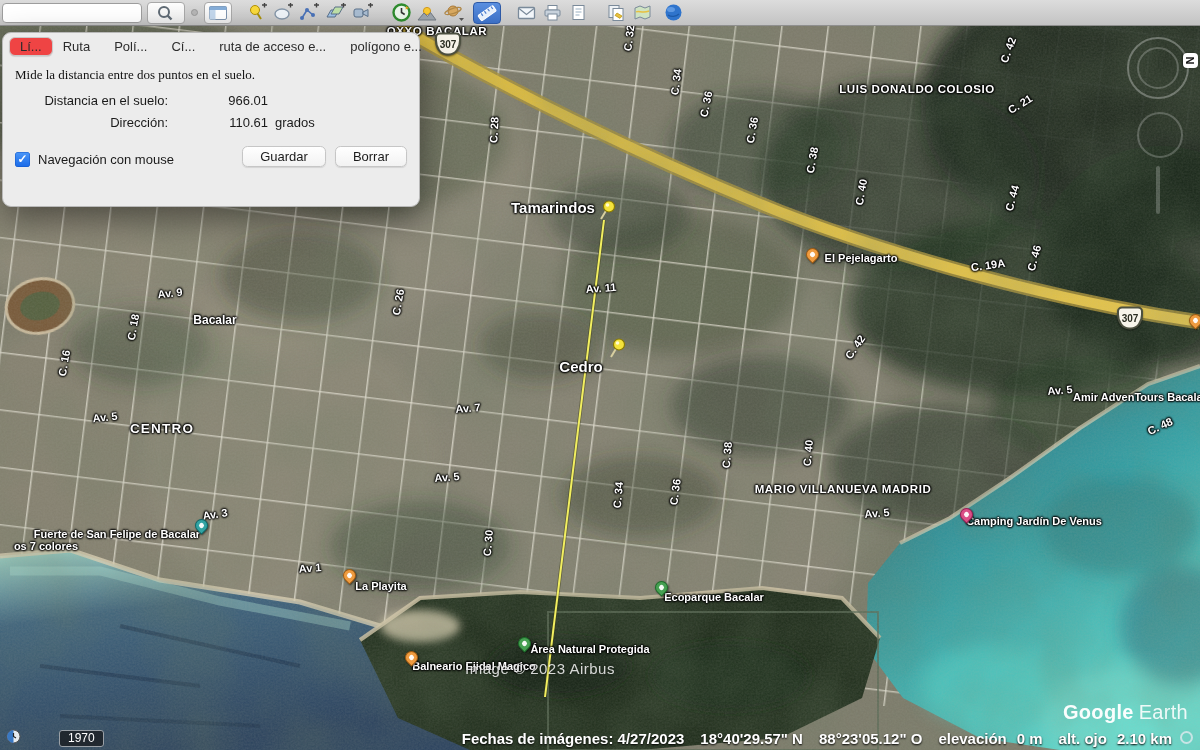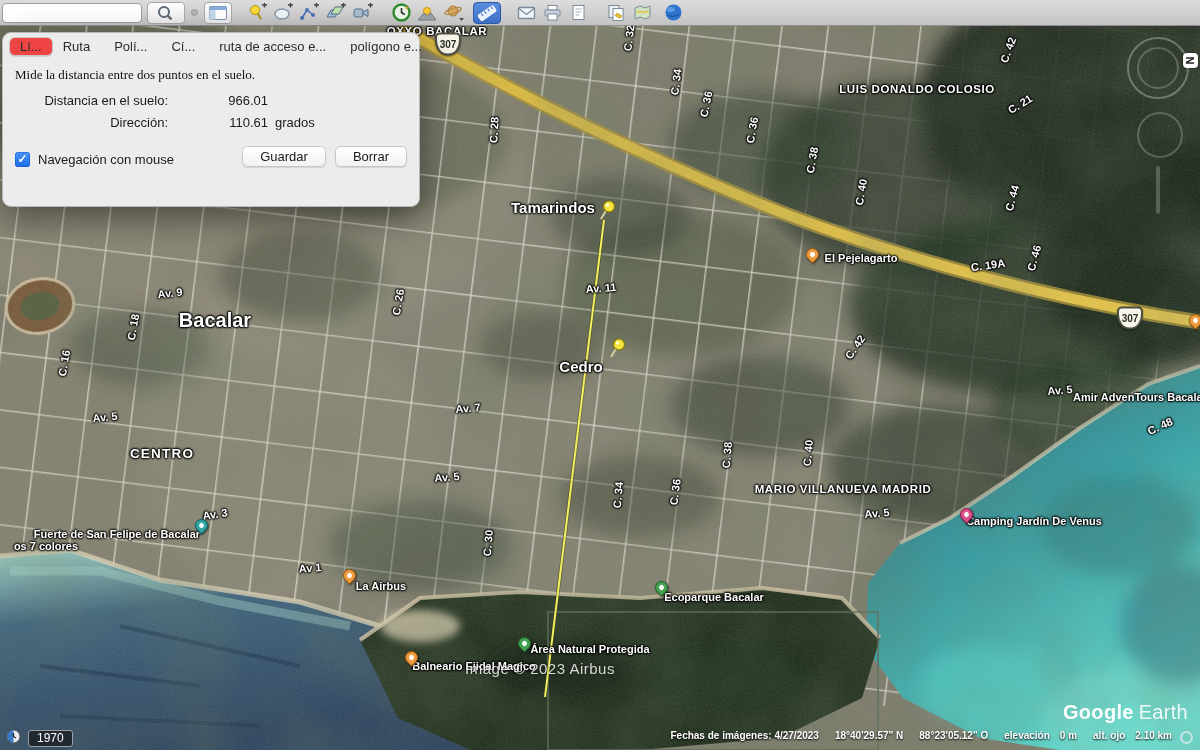--- a/index.html
+++ b/index.html
@@ -23,21 +23,21 @@
   
   #map-wrap { position:absolute; top:26px; left:0; width:1200px; height:724px; overflow:hidden; }
   #map-art { position:absolute; top:0; left:0; }
 
   
   #overlay { position:absolute; top:0; left:0; width:1200px; height:750px; pointer-events:none; z-index:20; }
   #overlay > * { pointer-events:auto; }
   .plabel { position:absolute; color:#fff; font-weight:700; font-size:11px; white-space:nowrap;
     text-shadow:0 1px 2px #000, 0 -1px 2px #000, 1px 0 2px #000, -1px 0 2px #000; }
   .plabel.town { font-size:15px; }
-  .plabel.city { font-size:20px;text-align:center; }
+  .plabel.city { font-size:12px;text-align:center; }
   .plabel.district { font-size:11.5px; letter-spacing:.6px; }
   .plabel.centro { font-size:13.5px; letter-spacing:1.2px; }
   .plabel.watermark { font-weight:400; font-size:15px; color:rgba(255,255,255,.82);
     text-shadow:0 0 3px rgba(0,0,0,.55); letter-spacing:.5px; }
   .slabel { position:absolute; color:#fff; font-weight:700; font-size:11px; white-space:nowrap;
     text-shadow:0 1px 2px #000, 0 -1px 2px #000, 1px 0 2px #000, -1px 0 2px #000; }
 
   .poi { position:absolute; width:0; height:0; }
   .poi .pinshape { position:absolute; left:-7px; top:-14px; width:13px; height:13px;
     border-radius:50% 50% 50% 0; transform:rotate(-45deg); border:1.5px solid #7a4a10;
@@ -57,28 +57,28 @@
 
   
   .navring { position:absolute; border-radius:50%; border:2.5px solid rgba(255,255,255,.30); }
   .navring.inner { border-width:2px; border-color:rgba(255,255,255,.22); }
   #zoom-slider { position:absolute; left:1156px; top:166px; width:4px; height:48px;
     background:rgba(255,255,255,.22); border-radius:2px; }
   #north-chip { position:absolute; left:1183px; top:53px; width:15px; height:15px; background:#fff;
     border-radius:4px; color:#1a1a1a; font-size:11px; font-weight:700; display:flex; align-items:center;
     justify-content:center; transform:rotate(90deg); box-shadow:0 1px 2px rgba(0,0,0,.4); }
   #status-items { position:absolute; right:28px; top:730px; display:flex; align-items:flex-end; z-index:26;
-    color:#fff; font-size:10px; font-weight:700; text-shadow:0 1px 2px #000; }
+    color:#fff; font-size:15px; font-weight:700; text-shadow:0 1px 2px #000; }
   #status-items span { margin-left:16px; white-space:nowrap; }
   #status-items span:nth-child(1){ margin-left:0; }
   #status-items span:nth-child(5){ margin-left:10px; }
   #status-items span:nth-child(7){ margin-left:10px; }
   #spinner { position:absolute; right:7px; top:731px; width:13px; height:13px; border-radius:50%;
     border:2.5px solid rgba(230,235,240,.75); z-index:26; }
-  #time-badge-group { position:absolute; left:6px; top:729px; display:flex; align-items:center; z-index:26; }
+  #time-badge-group { position:absolute; left:6px; top:729px; display:flex; align-items:center; z-index:26;gap:31px; }
   #time-badge { margin-left:7px; background:rgba(25,28,32,.78); border:1px solid #9aa0a6; border-radius:3px;
     color:#fff; font-size:12px; padding:0px 8px 1px; }
   #logo { position:absolute; right:12px; bottom:26px; z-index:24; color:#fff; font-size:20px; letter-spacing:.3px; }
   #logo .g { font-weight:700; opacity:.97; }
   #logo .e { font-weight:400; opacity:.88; margin-left:5px; }
 
   
   #dialog { position:absolute; left:2px; top:32px; width:418px; height:175px; background:#ececec;
     border:1px solid #b9b9b9; border-radius:9px; box-shadow:0 12px 34px rgba(0,0,0,.45); z-index:60;
     font-size:13px; color:#1a1a1a; }
@@ -396,27 +396,27 @@
     <div class="navring inner" style="left:1137px; top:47px; width:42px; height:42px;"></div>
     <div class="navring inner" style="left:1137px; top:112px; width:46px; height:46px;"></div>
     <div id="zoom-slider"></div>
     <div id="north-chip">N</div>
   <span class="plabel district" style="transform: translate(-50%, -50%); left: 437px; top: 31px;">OXXO BACALAR</span>
       <span class="plabel district" style="transform: translate(-50%, -50%); left: 917px; top: 89px;">LUIS DONALDO COLOSIO</span>
       <span class="plabel town" style="transform: translate(-50%, -50%); left: 553px; top: 207px;">Tamarindos</span>
       <span class="plabel " style="transform: translate(-50%, -50%); left: 861px; top: 258px;">El Pejelagarto</span>
       <span class="plabel city" style="transform: translate(-50%, -50%); left: 215px; top: 320px;">Bacalar</span>
       <span class="plabel town" style="transform: translate(-50%, -50%); left: 581px; top: 366px;">Cedro</span>
-      <span class="plabel centro" style="transform: translate(-50%, -50%); left: 162px; top: 453px;">CENTRO</span>
+      <span class="plabel centro" style="transform: translate(-50%, -50%); left: 162px; top: 428px;">CENTRO</span>
       <span class="plabel district" style="transform: translate(-50%, -50%); left: 843px; top: 489px;">MARIO VILLANUEVA MADRID</span>
       <span class="plabel " style="transform: translate(-50%, -50%); left: 1140px; top: 397px;">Amir AdvenTours Bacalar</span>
       <span class="plabel " style="transform: translate(-50%, -50%); left: 1034px; top: 521px;">Camping Jardín De Venus</span>
       <span class="plabel " style="transform: translate(-50%, -50%); left: 117px; top: 534px;">Fuerte de San Felipe de Bacalar</span>
       <span class="plabel " style="transform: translate(-50%, -50%); left: 46px; top: 546px;">os 7 colores</span>
-      <span class="plabel " style="transform: translate(-50%, -50%); left: 381px; top: 586px;">La Airbus</span>
+      <span class="plabel " style="transform: translate(-50%, -50%); left: 381px; top: 586px;">La Playita</span>
       <span class="plabel " style="transform: translate(-50%, -50%); left: 714px; top: 597px;">Ecoparque Bacalar</span>
       <span class="plabel " style="transform: translate(-50%, -50%); left: 590px; top: 649px;">Área Natural Protegida</span>
       <span class="plabel " style="transform: translate(-50%, -50%); left: 474px; top: 666px;">Balneario Ejidal Magico</span>
       <span class="plabel watermark" style="transform: translate(-50%, -50%); left: 540px; top: 668px;">Image © 2023 Airbus</span>
       <span class="slabel" style="transform: translate(-50%, -50%) rotate(-83deg); left: 629px; top: 38px;">C. 32</span>
       <span class="slabel" style="transform: translate(-50%, -50%) rotate(-83deg); left: 676px; top: 82px;">C. 34</span>
       <span class="slabel" style="transform: translate(-50%, -50%) rotate(-78deg); left: 706px; top: 104px;">C. 36</span>
       <span class="slabel" style="transform: translate(-50%, -50%) rotate(-80deg); left: 752px; top: 130px;">C. 36</span>
       <span class="slabel" style="transform: translate(-50%, -50%) rotate(-87deg); left: 494px; top: 130px;">C. 28</span>
       <span class="slabel" style="transform: translate(-50%, -50%) rotate(-70deg); left: 1008px; top: 50px;">C. 42</span>

